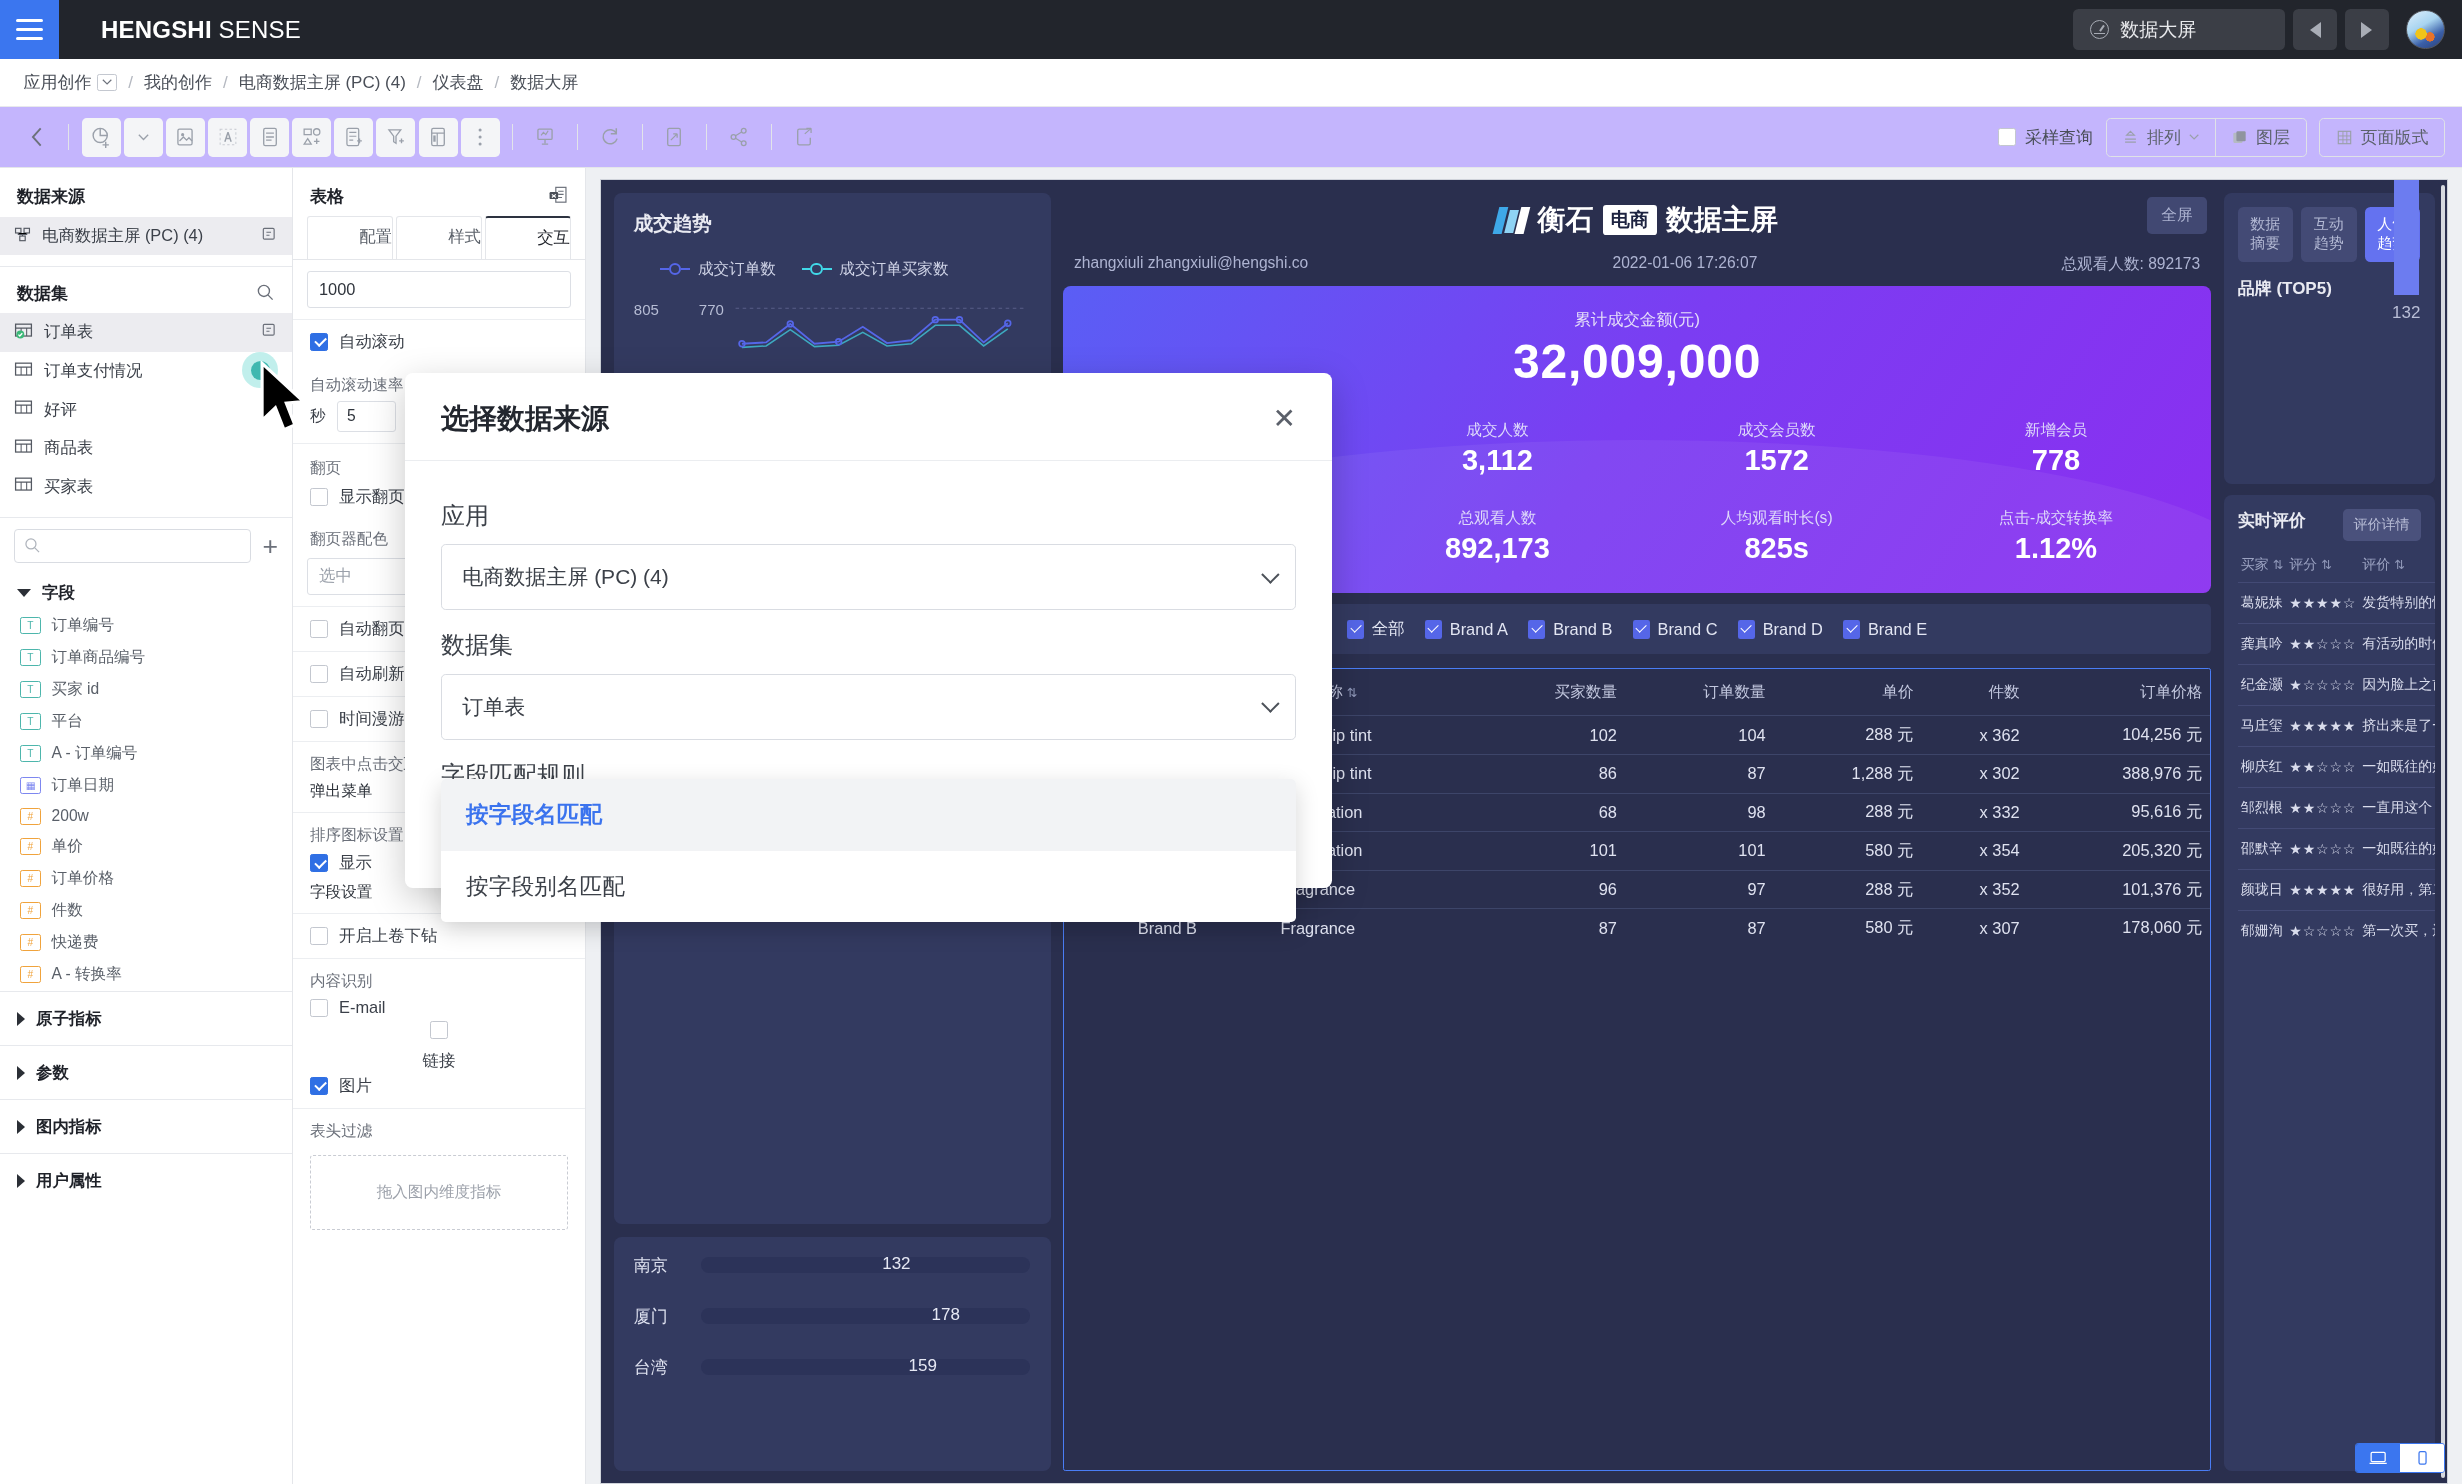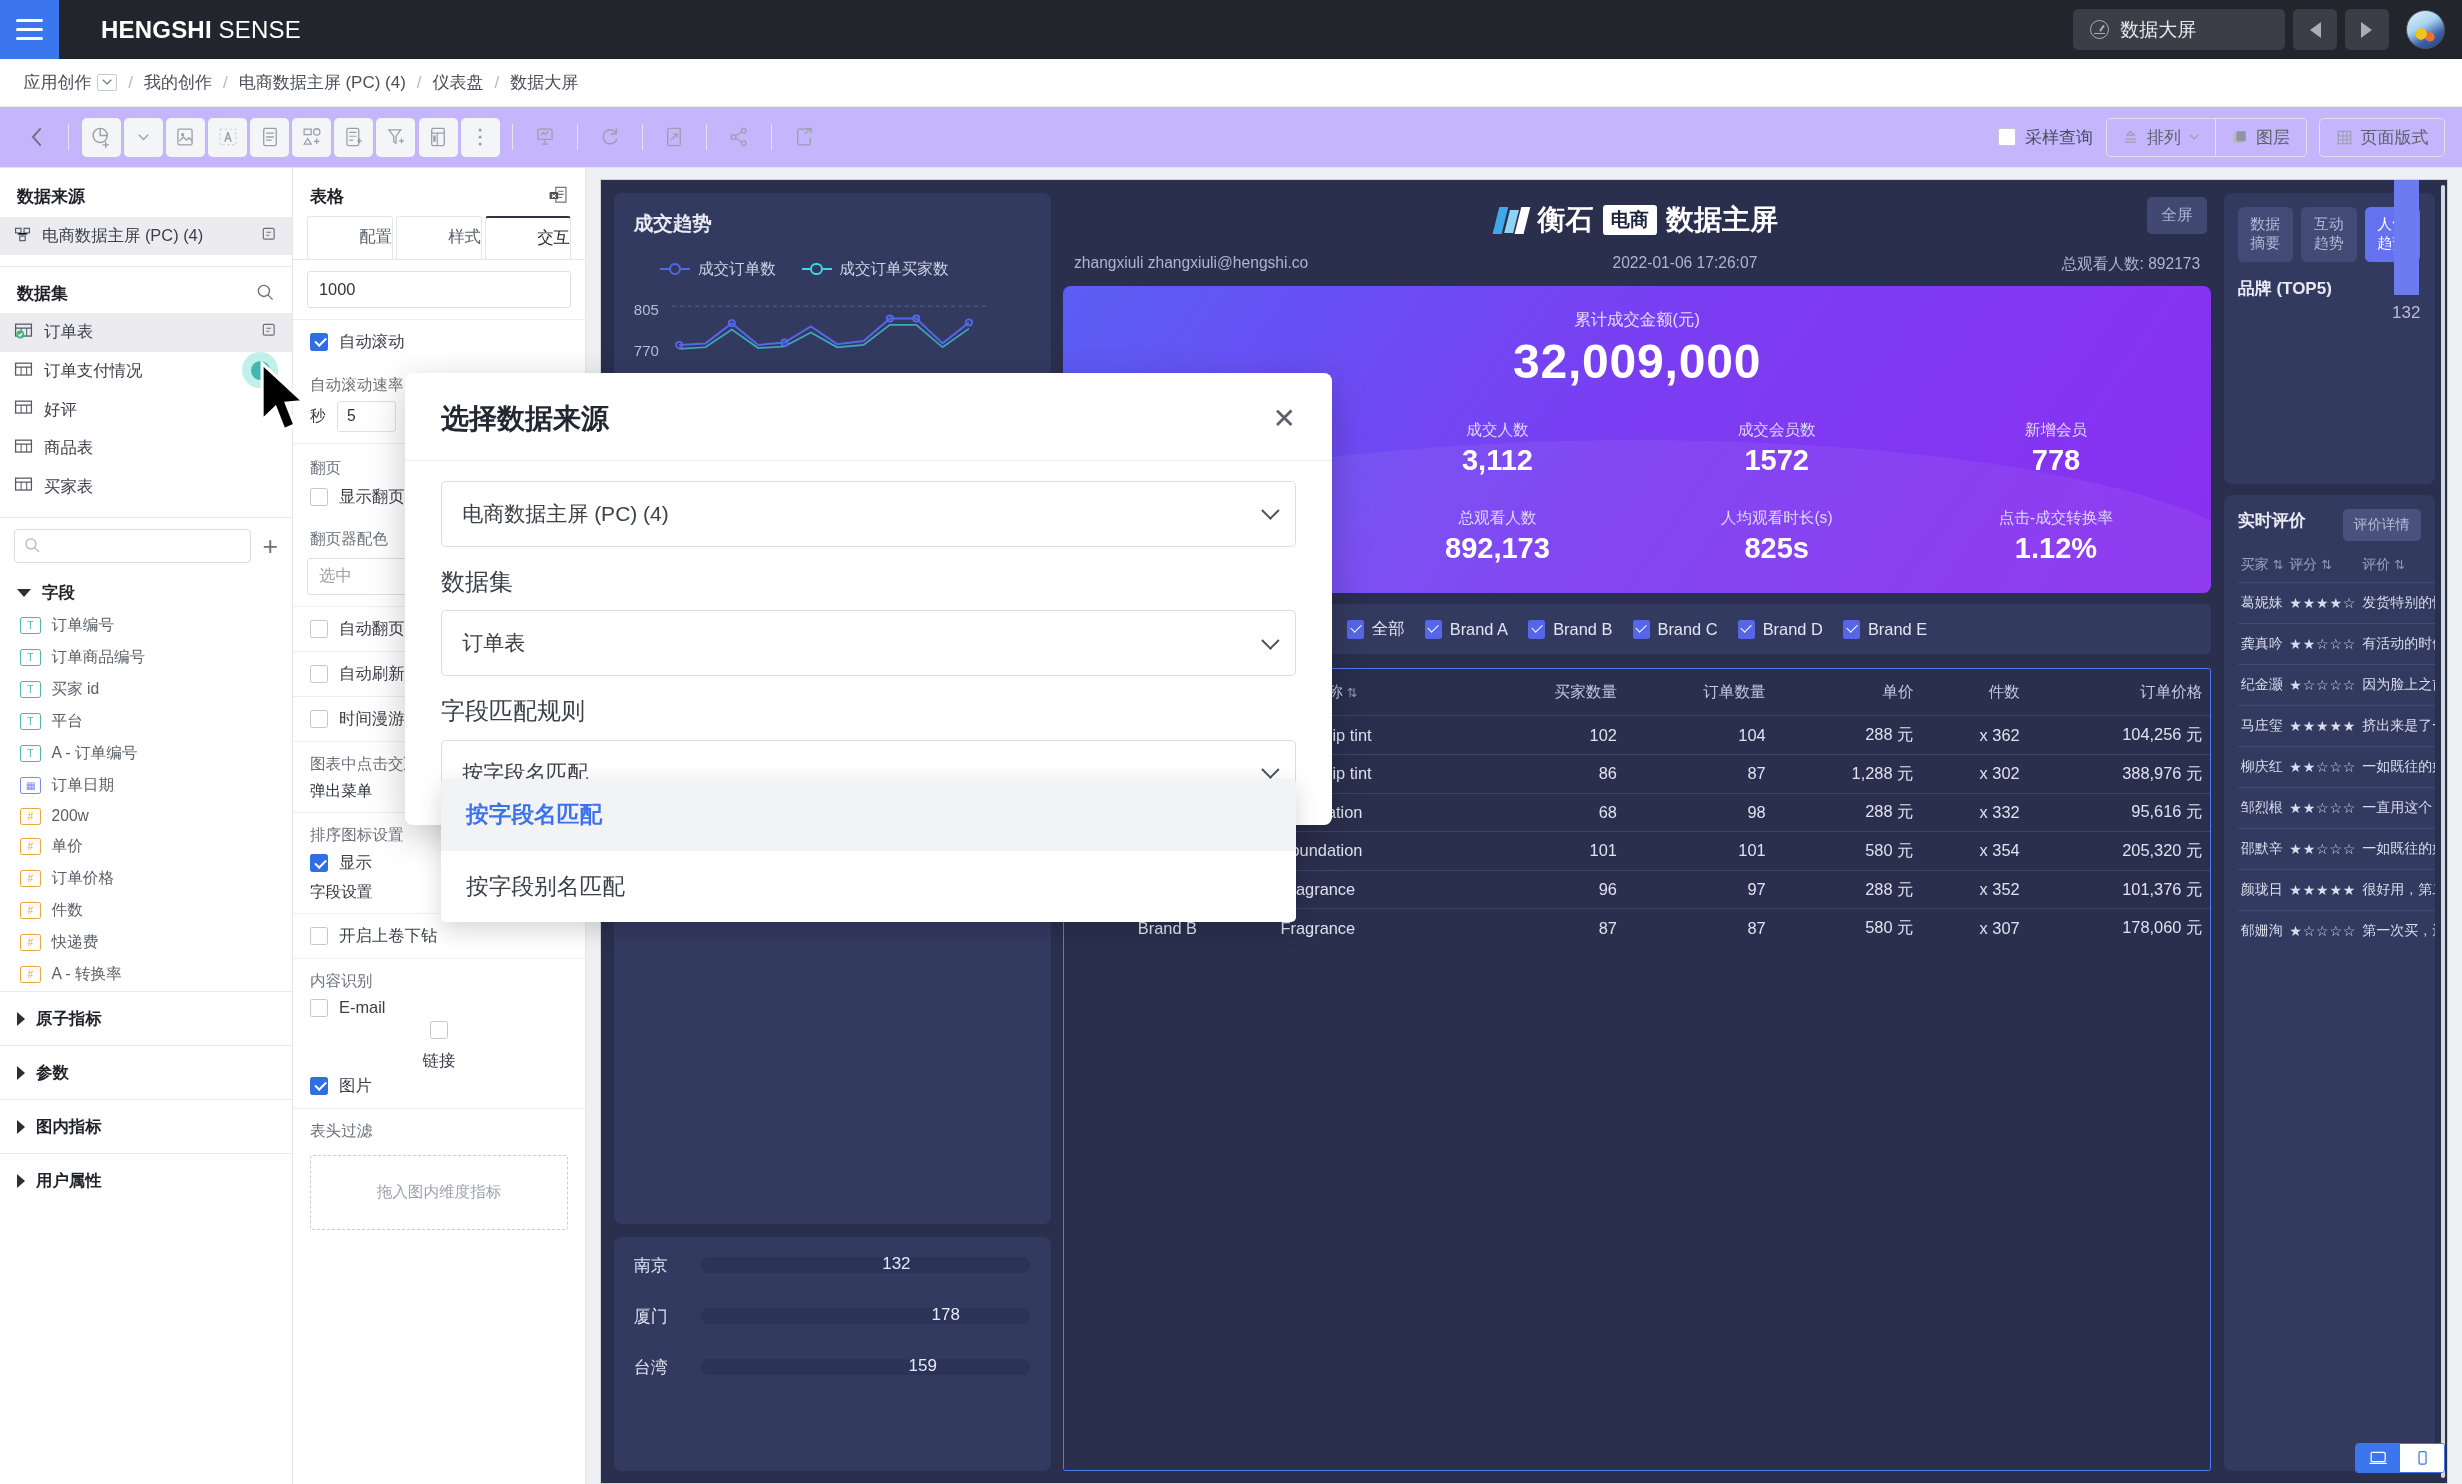--- a/index.html
+++ b/index.html
@@ -623,21 +623,21 @@
             <div class="lg">
               <span class="lgm cy">
                   <i></i>
                   <b></b>
                   <i></i>
                 </span>
               <span>成交订单买家数</span>
             </div>
           </div>
           <div style="display:flex;gap:7.8px;">
-            <div style="display:flex;flex-direction:column;justify-content:flex-start;gap:24px;padding-top:1.6px;">
+            <div style="display:flex;flex-direction:row;justify-content:flex-start;gap:40px;padding-top:1.6px;">
               <span class="axis">805</span>
               <span class="axis">770</span>
             </div>
             <svg width="328" height="62" viewBox="0 0 420 80">
               <path d="M5 8h410" stroke="#596089" stroke-width="1.4" stroke-dasharray="5 5"></path>
               <path d="M14 58 L48 56 L82 30 L116 58 L150 55 L184 34 L218 57 L252 53 L286 24 L320 24 L354 56 L388 29" stroke="#5566e8" stroke-width="2.6" fill="none"></path>
               <path d="M14 63 L48 61 L82 38 L116 62 L150 60 L184 42 L218 61 L252 58 L286 32 L320 32 L354 61 L388 37" stroke="#41d8e8" stroke-width="2.2" fill="none" opacity=".7"></path>
               <circle cx="14" cy="58" r="4" stroke="#5566e8" stroke-width="2.4" fill="none"></circle>
               <circle cx="82" cy="30" r="4" stroke="#5566e8" stroke-width="2.4" fill="none"></circle>
               <circle cx="150" cy="55" r="4" stroke="#5566e8" stroke-width="2.4" fill="none"></circle>
@@ -923,20 +923,21 @@
     </div>
   </div>
 </div>
 
 <div class="modal">
   <div class="modal-hd">
     <h2>选择数据来源</h2>
     <span class="xbtn">✕</span>
   </div>
   <div class="modal-bd">
+    <div class="fld-lbl">应用</div>
     <div class="selbox">
       <span>电商数据主屏 (PC) (4)</span>
       <span class="cdn"></span>
     </div>
     <div class="fld-lbl">数据集</div>
     <div class="selbox">
       <span>订单表</span>
       <span class="cdn"></span>
     </div>
     <div class="fld-lbl">字段匹配规则</div>

